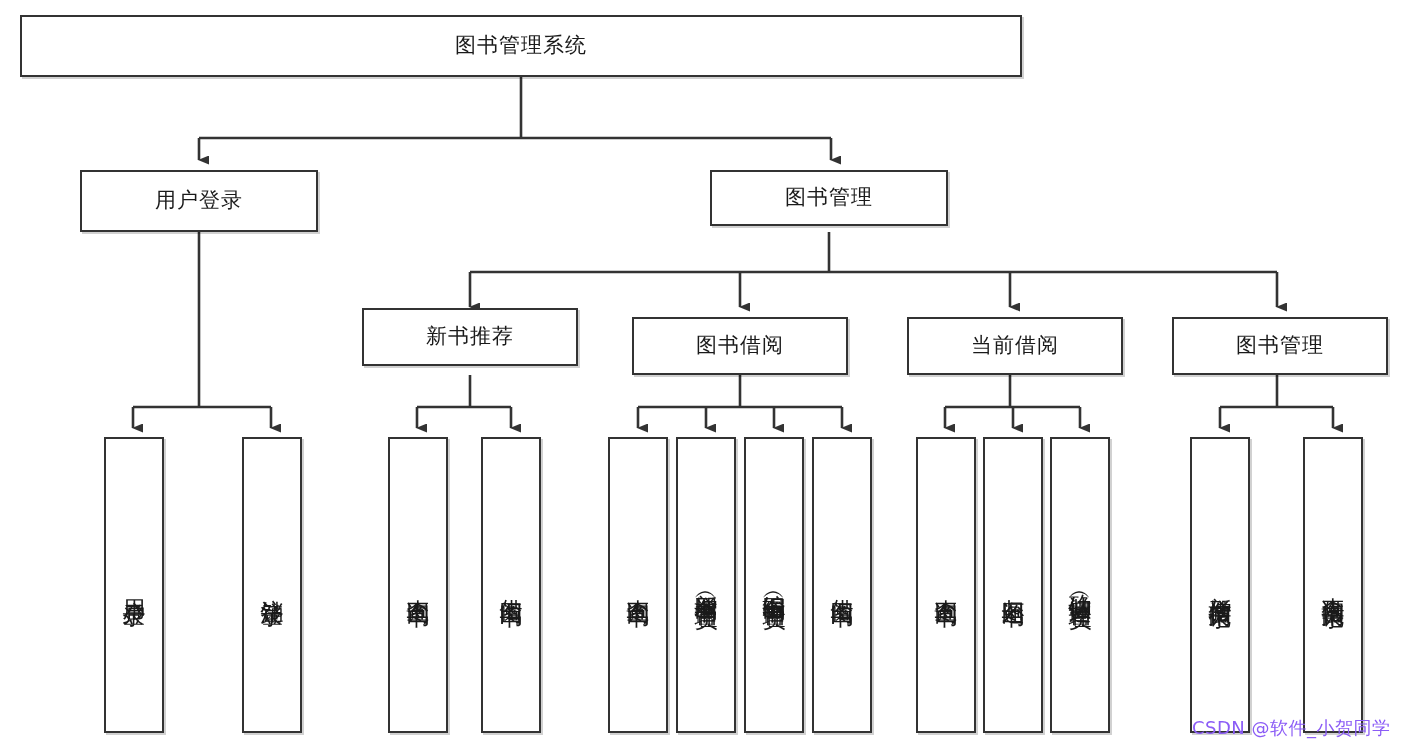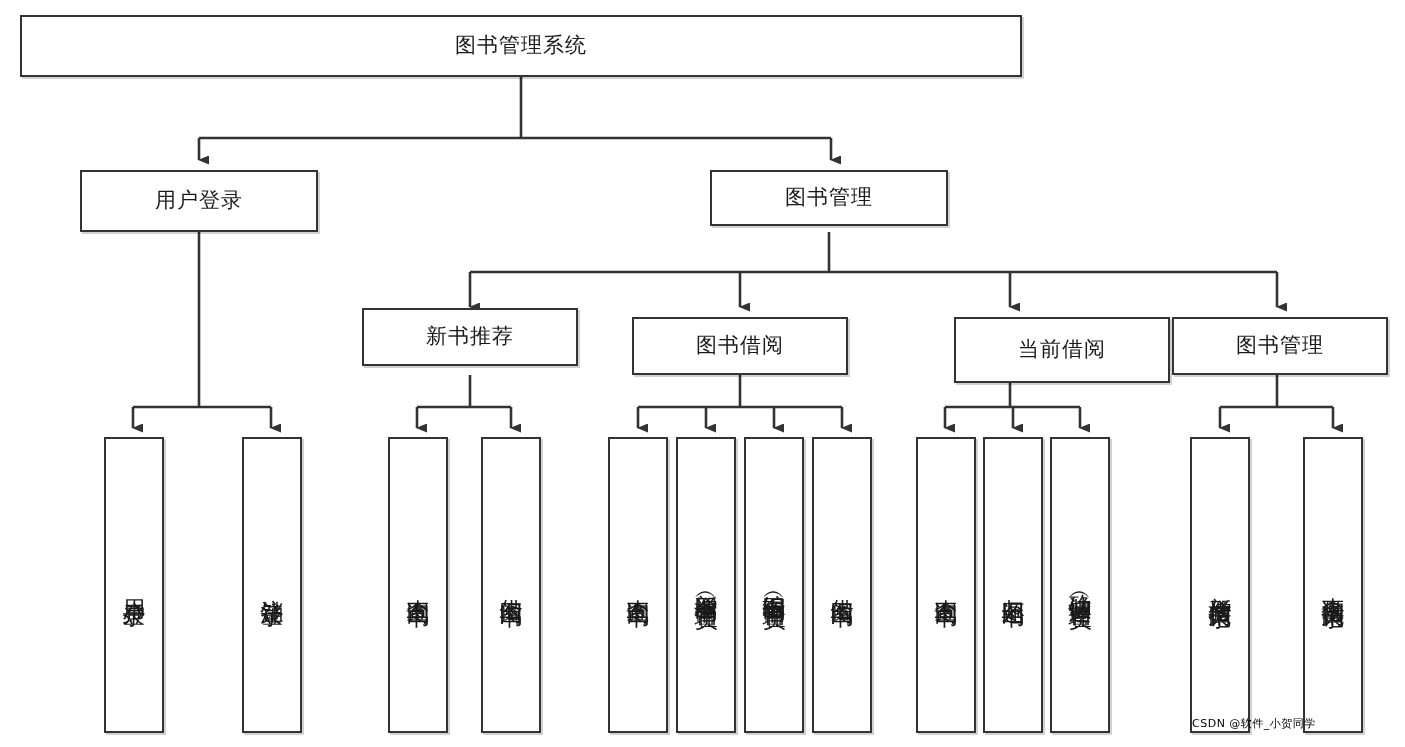--- a/index.html
+++ b/index.html
@@ -50,22 +50,22 @@
     text-align: center;
   }
   .node.vert .vtext {
     writing-mode: vertical-rl;
     text-orientation: upright;
     display: block;
     white-space: nowrap;
   }
   .watermark {
     position: absolute;
-    font-size: 11px;
-    color: #000000;
+    font-size: 18px;
+    color: #8b5cf6;
     letter-spacing: 0.5px;
     white-space: nowrap;
     font-family: "DejaVu Sans", "Liberation Sans", sans-serif;
   }
 </style>
 </head>
 <body>
 
 <div id="canvas">
 
@@ -129,21 +129,21 @@
   <div class="node horiz" style="left:710px; top:170px; width:238px; height:56px;justify-content:center;">
     <span>图书管理</span>
   </div>
 
   <div class="node horiz" style="left:362px; top:308px; width:216px; height:58px;">
     <span>新书推荐</span>
   </div>
   <div class="node horiz" style="left:632px; top:317px; width:216px; height:58px;text-align:right;">
     <span>图书借阅</span>
   </div>
-  <div class="node horiz" style="left:954px; top:317px; width:216px; height:66px;">
+  <div class="node horiz" style="left:907px; top:317px; width:216px; height:58px;">
     <span>当前借阅</span>
   </div>
   <div class="node horiz" style="left:1172px; top:317px; width:216px; height:58px;">
     <span>图书管理</span>
   </div>
 
   <div class="node vert" style="left:104px; top:437px; width:60px; height:296px;">
     <span class="vtext" style="font-size: 23px;">用户登录</span>
   </div>
   <div class="node vert" style="left:242px; top:437px; width:60px; height:296px;">

